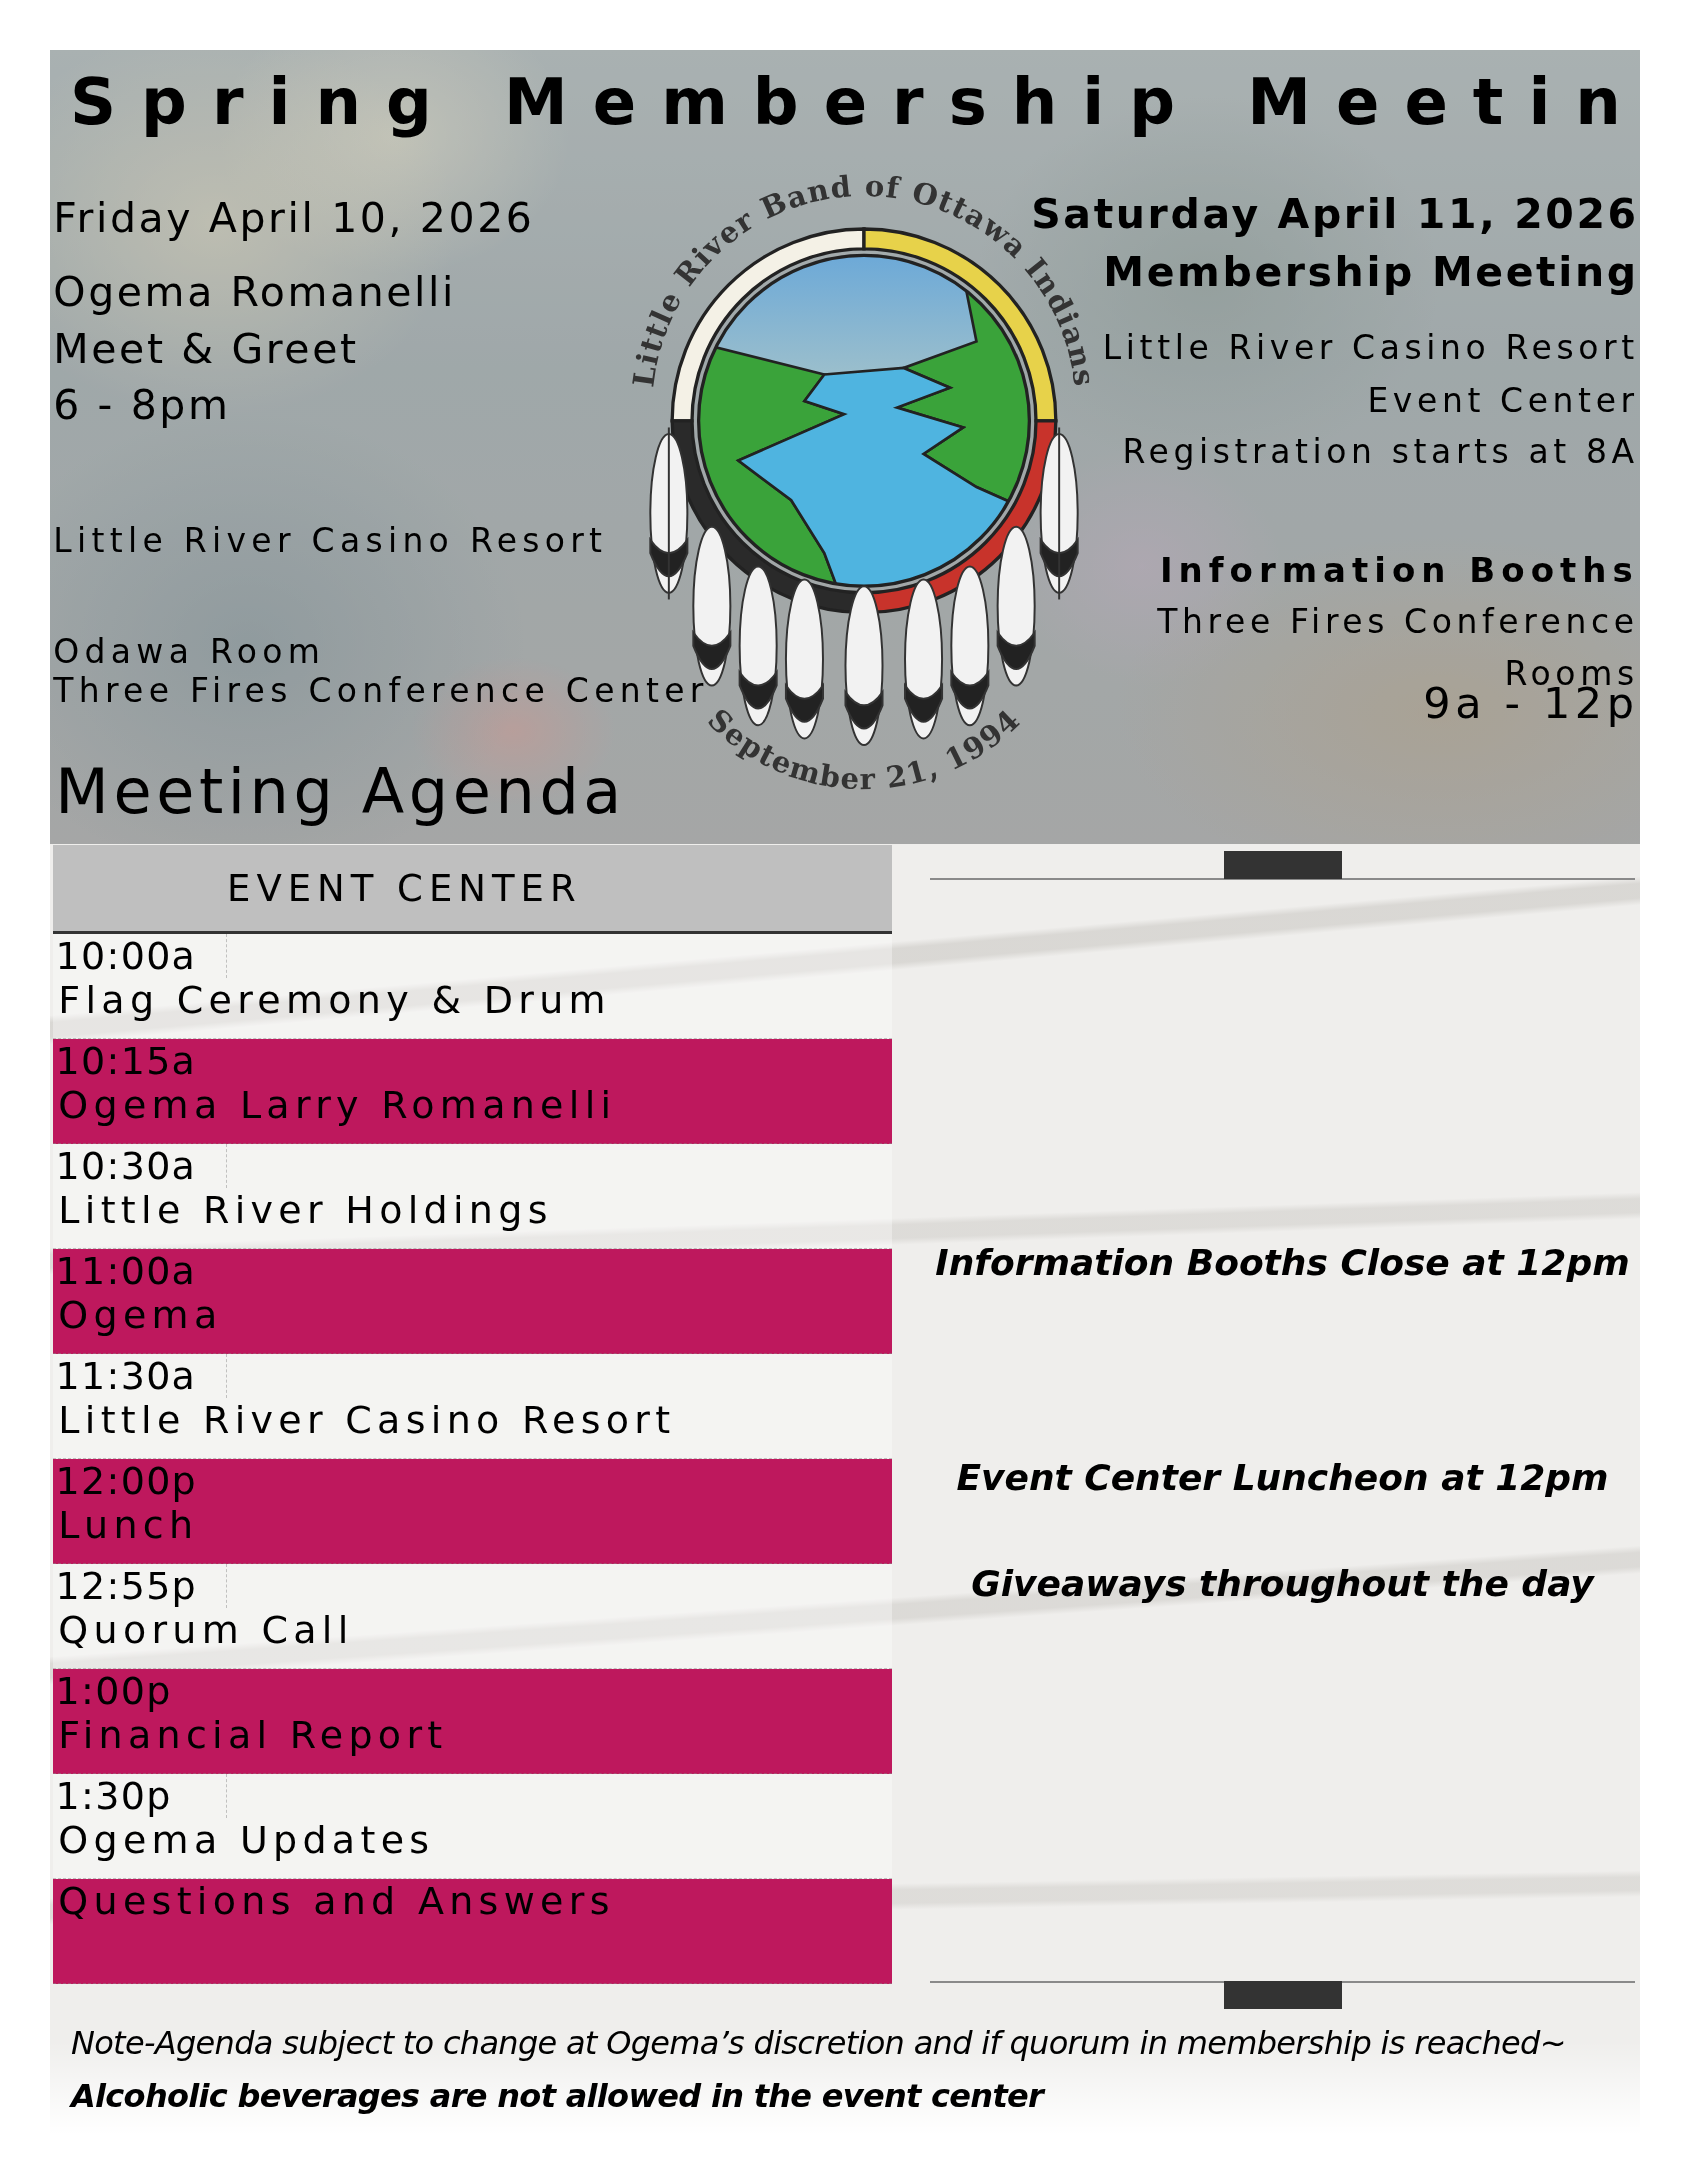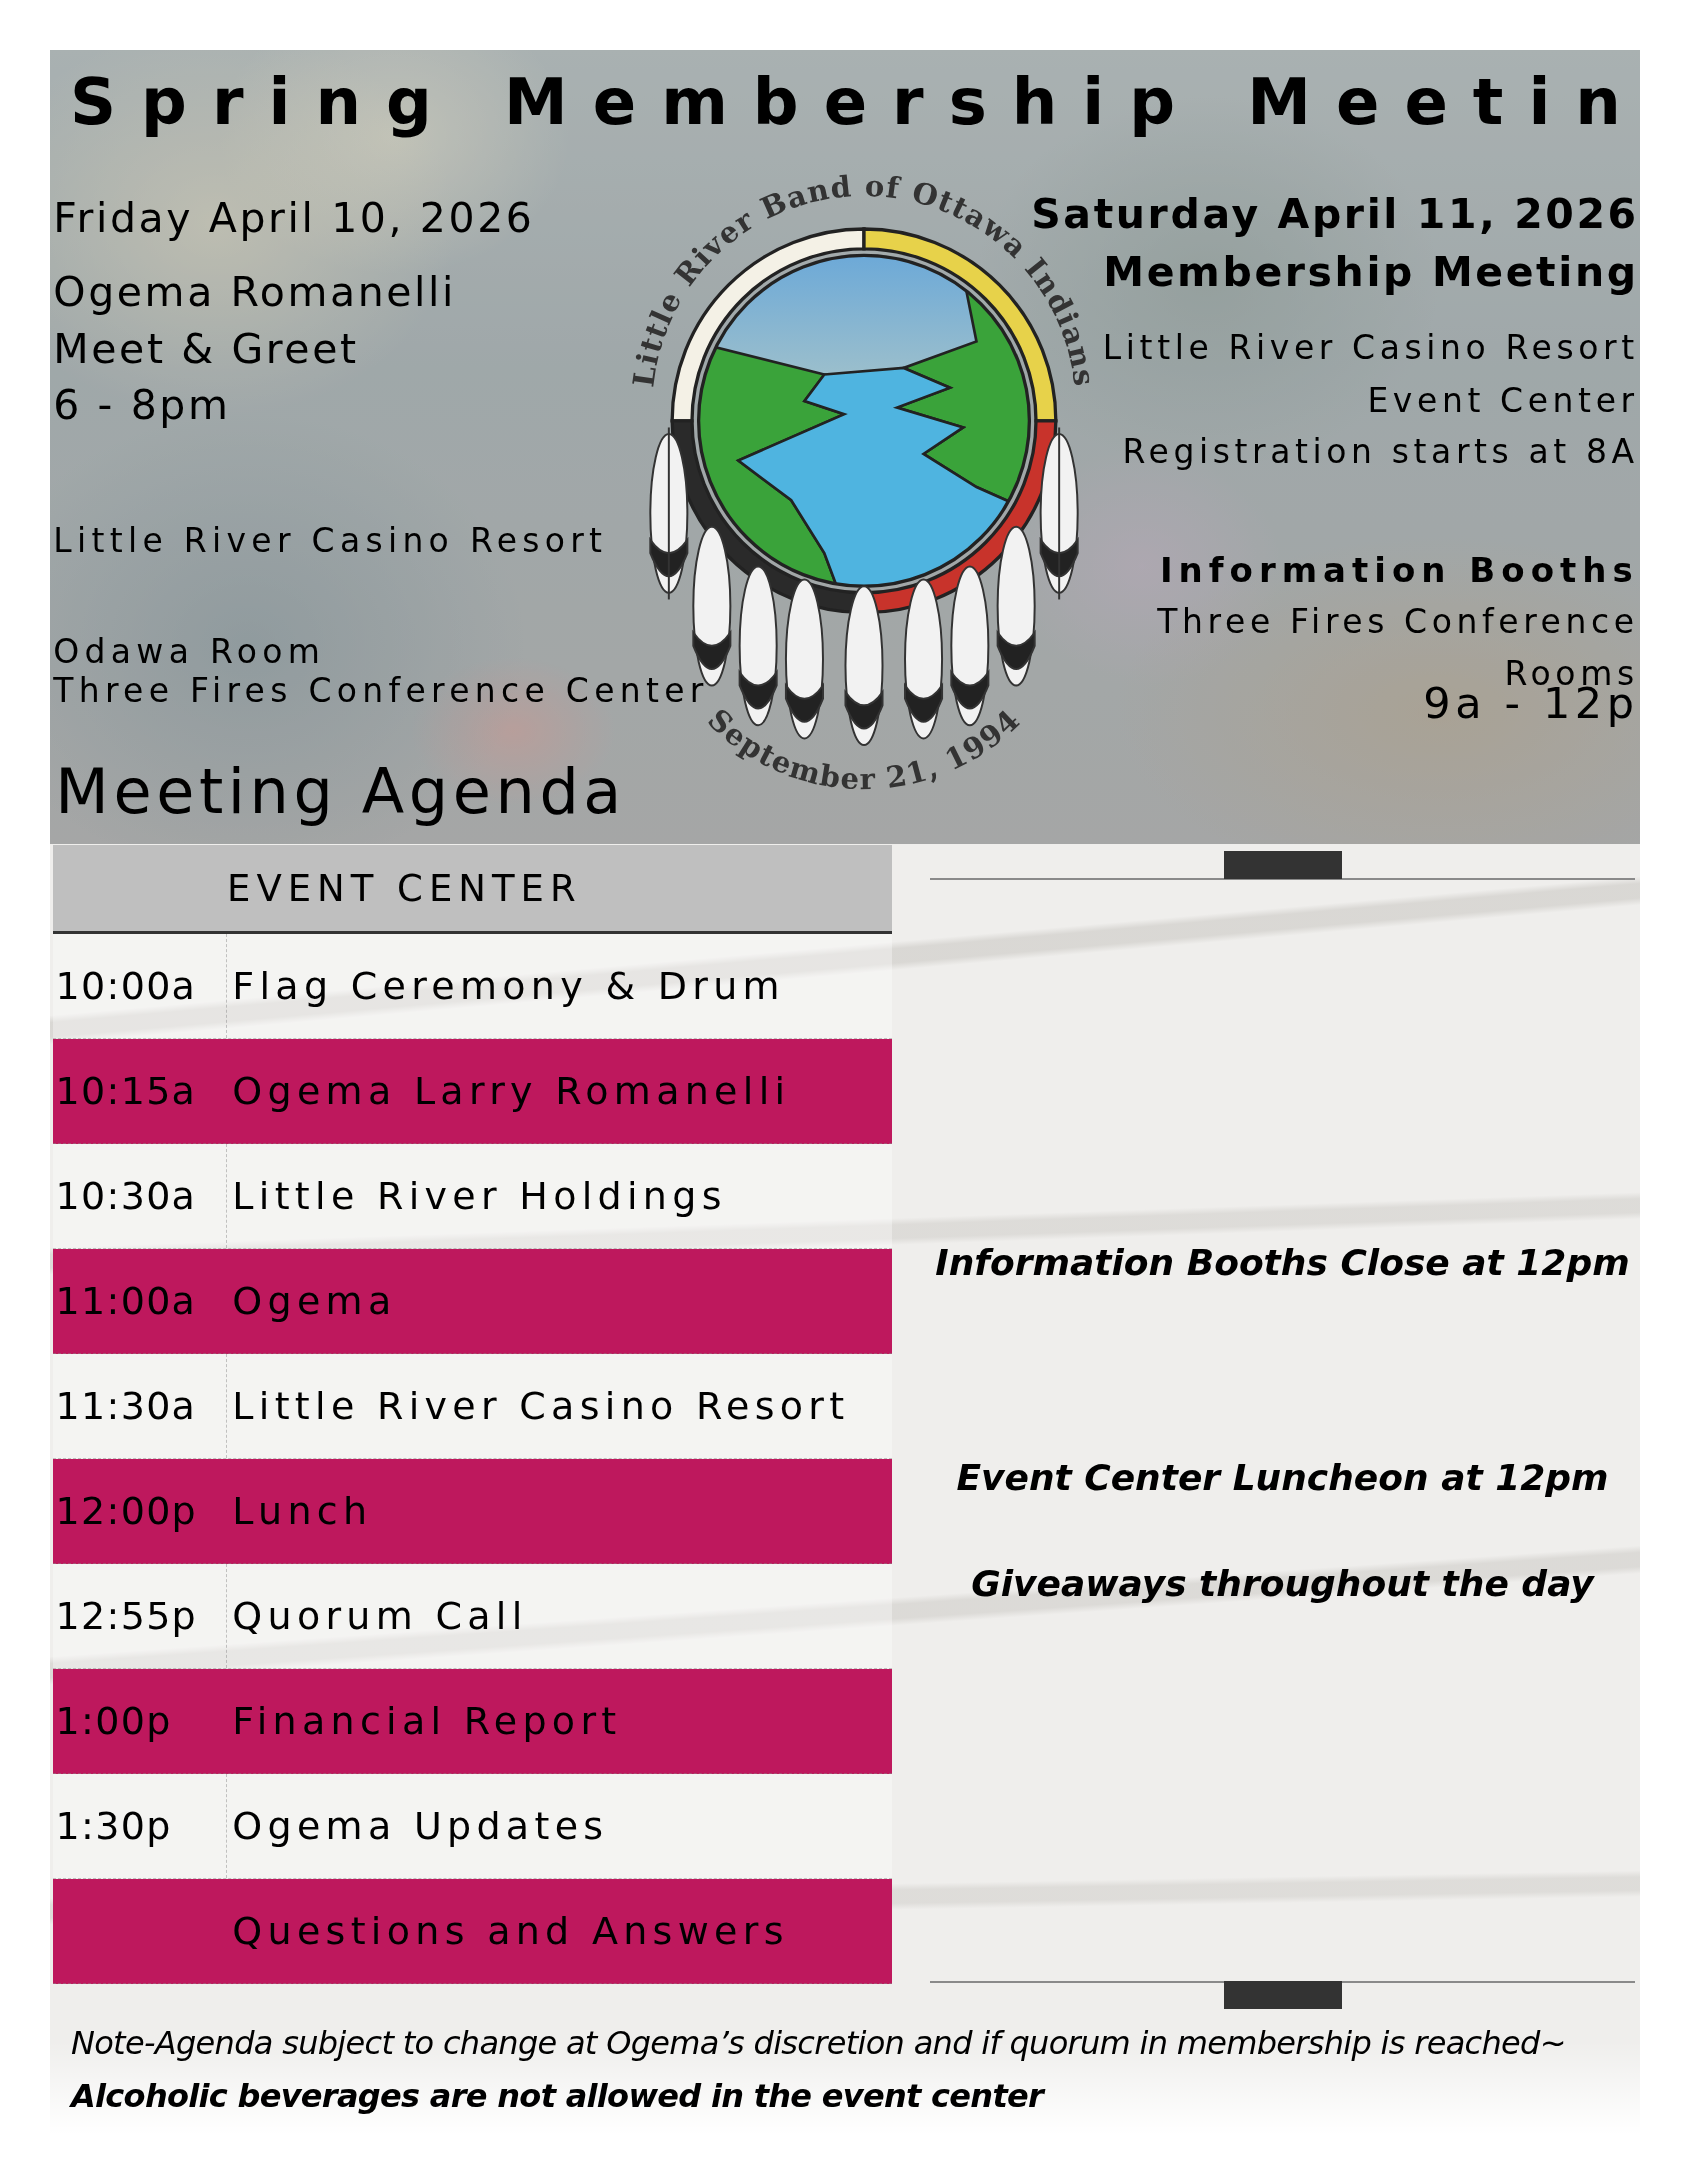--- a/index.html
+++ b/index.html
@@ -54,22 +54,22 @@
             linear-gradient(179deg, transparent 0 80%, rgba(120,115,105,0.14) 80.5% 81.5%, transparent 82% 100%),
             #efeeec; }
   .bark::after { content:""; position:absolute; left:0; right:0; bottom:0; height:93px;
                  background:linear-gradient(180deg, rgba(255,255,255,0), #fff); }
 
   
   .agenda { position:absolute; left:53px; top:845px; width:839px; }
   .agenda .head { height:86px; background:#bfbfbf; border-bottom:3.3px solid #333;
                   display:flex; align-items:center; }
   .agenda .head span { margin-left:174px; font-size:37px; letter-spacing:6px; }
-  .row { height:105px; display:flex; align-items:center; box-sizing:border-box;
-         border-bottom:0.7px dashed rgba(140,140,140,0.5); }
+  .row { height:105px; display:flex; align-items:flex-start; box-sizing:border-box;
+         border-bottom:0.7px dashed rgba(140,140,140,0.5);flex-direction:column; }
   .row.shade { background:#be185d; }
   .row.plain { background:rgba(255,255,255,0.35); }
   .row .time { width:174px; box-sizing:border-box; padding-left:2.6px; font-size:38px; letter-spacing:1.3px;
                align-self:stretch; display:flex; align-items:center; border-right:0.7px dashed rgba(140,140,140,0.5); }
   .row.shade .time { border-right-color:transparent; }
   .row .item { padding-left:5.3px; font-size:38px; letter-spacing:5.3px; white-space:nowrap; }
 
   
   .rule { position:absolute; left:930px; width:705px; height:2px; background:#8a8a8a; }
   .rule.top { top:878px; }

